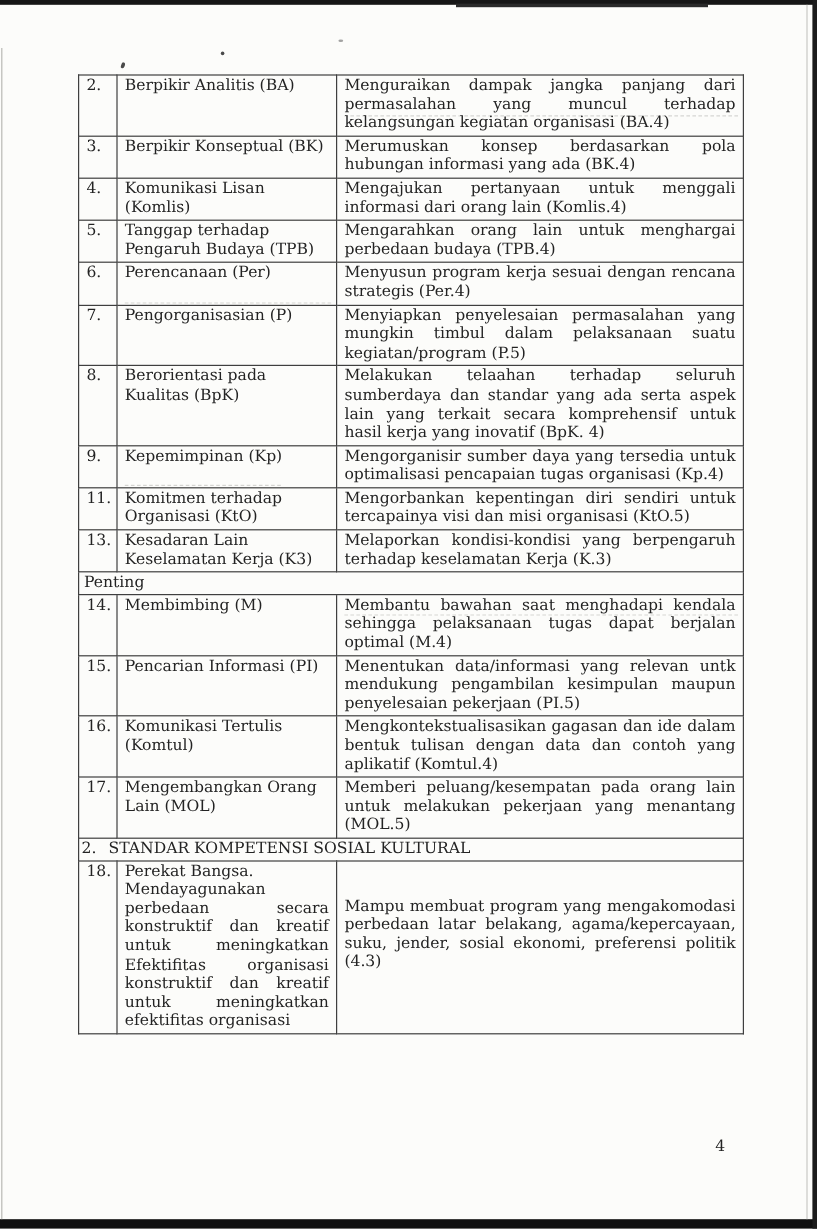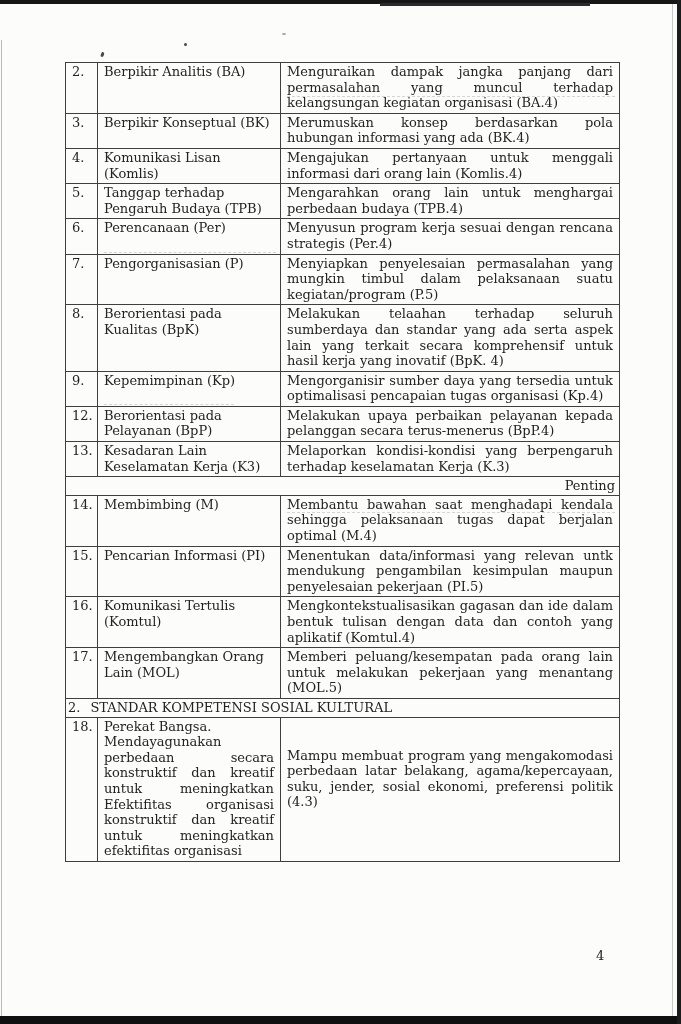--- a/index.html
+++ b/index.html
@@ -37,21 +37,21 @@
     font-size:13px;line-height:15.6px;
     padding:1px 6px 2px 6px;
   }
   td.no{padding:1px 2px 1px 7px;}
   td.desc{
     text-align:justify;text-justify:inter-word;
     padding:1px 8px 2px 7px;
   }
   td.name.justify{text-align:justify;text-justify:inter-word;white-space:pre-line;}
   td.desc.offset-top{padding-top:30px;}
-  tr.divider-row td{text-align:right;padding:1px 4px;}
+  tr.divider-row td{text-align:left;padding:1px 4px;}
   tr.section-row td{text-align:left;padding:1px 4px 1px 2px;}
   .sec-no{display:inline-block;margin-right:10px;}
   
   .page-number{
     position:absolute;left:596px;top:948px;
     font-size:13px;letter-spacing:.5px;
   }
 </style>
 </head>
 <body>
@@ -111,23 +111,23 @@
     <td class="no">8.</td>
     <td class="name">Berorientasi pada Kualitas (BpK)</td>
     <td class="desc">Melakukan telaahan terhadap seluruh sumberdaya dan standar yang ada serta aspek lain yang terkait secara komprehensif untuk hasil kerja yang inovatif (BpK. 4)</td>
   </tr>
       <tr>
     <td class="no">9.</td>
     <td class="name">Kepemimpinan (Kp)</td>
     <td class="desc">Mengorganisir sumber daya yang tersedia untuk optimalisasi pencapaian tugas organisasi (Kp.4)</td>
   </tr>
       <tr>
-    <td class="no">12.</td>
-    <td class="name">Berorientasi pada Pelayanan (BpP)</td>
-    <td class="desc">Melakukan upaya perbaikan pelayanan kepada pelanggan secara terus-menerus (BpP.4)</td>
+    <td class="no">11.</td>
+    <td class="name">Komitmen terhadap Organisasi (KtO)</td>
+    <td class="desc">Mengorbankan kepentingan diri sendiri untuk tercapainya visi dan misi organisasi (KtO.5)</td>
   </tr>
       <tr>
     <td class="no">13.</td>
     <td class="name">Kesadaran Lain Keselamatan Kerja (K3)</td>
     <td class="desc">Melaporkan kondisi-kondisi yang berpengaruh terhadap keselamatan Kerja (K.3)</td>
   </tr>
       <tr class="divider-row">
     <td colspan="3">Penting</td>
   </tr>
       <tr>

